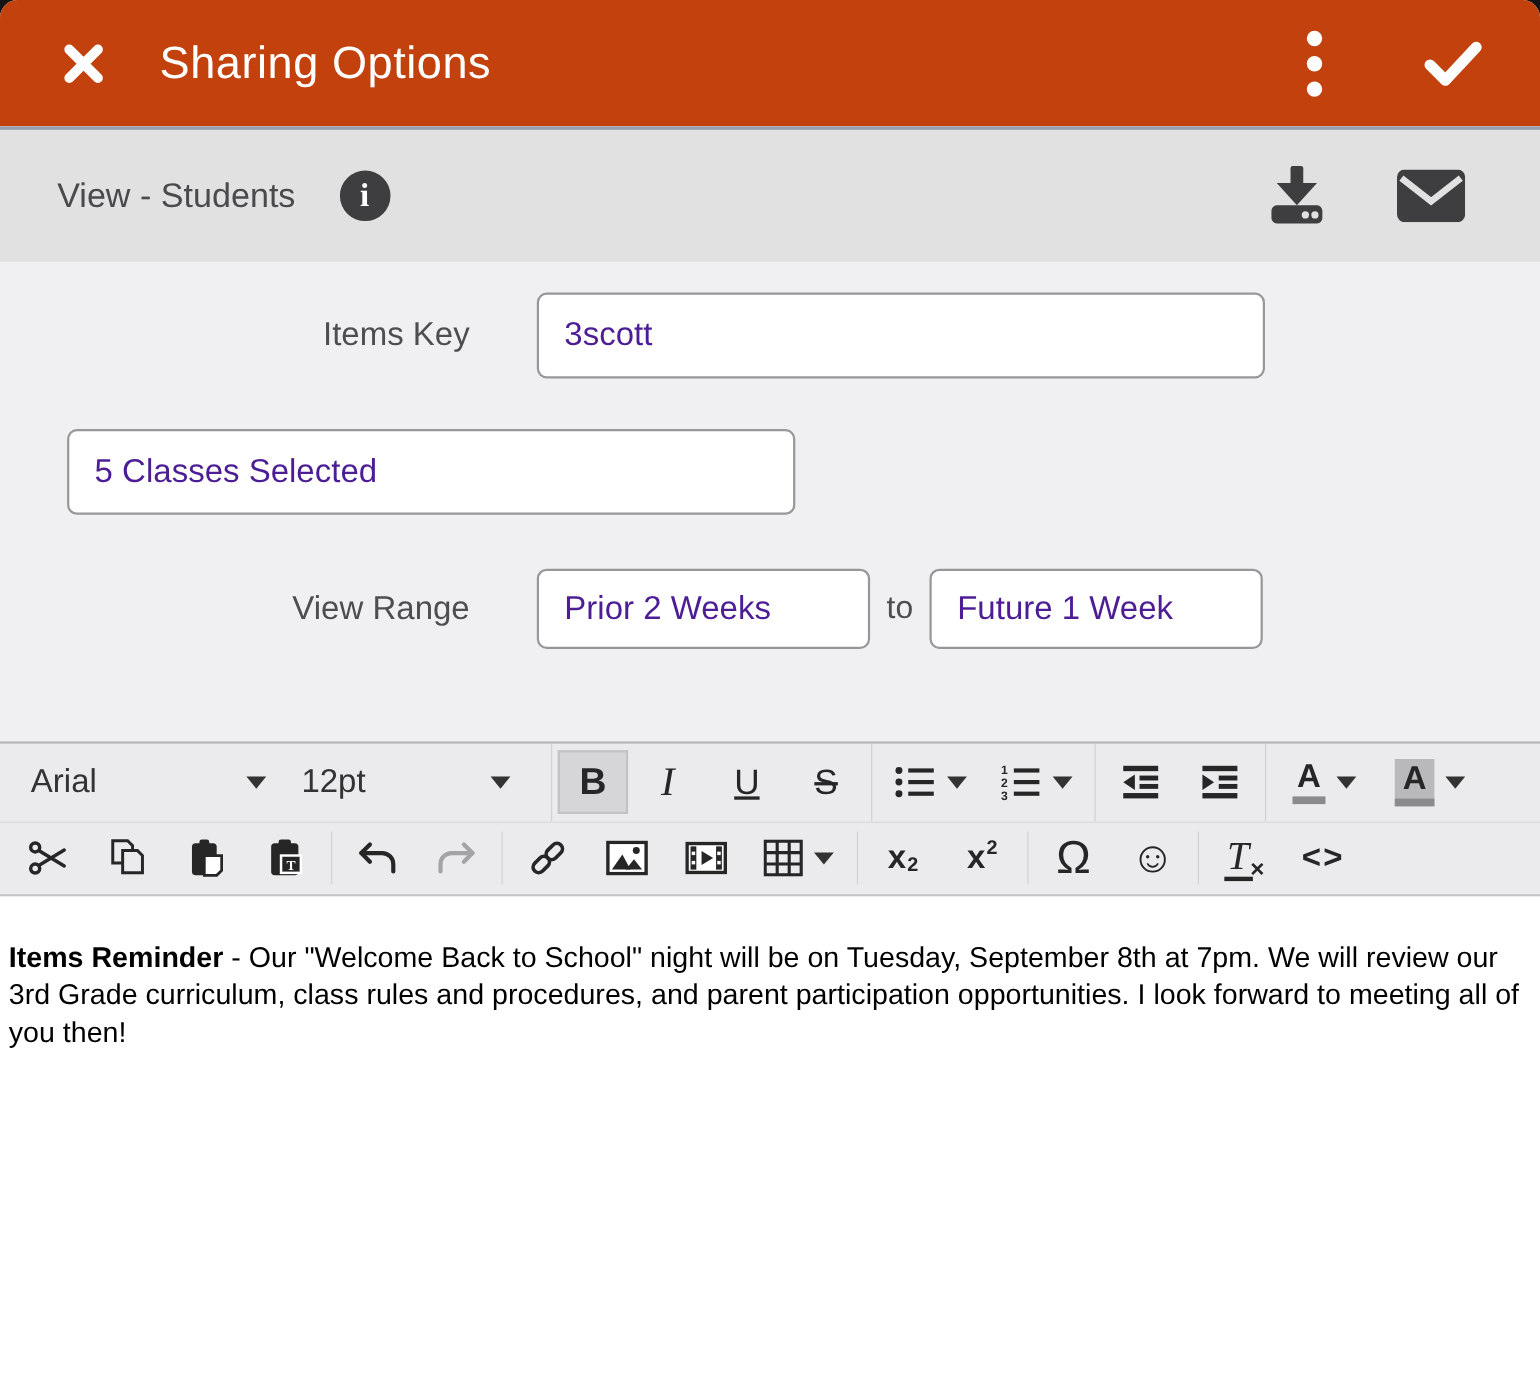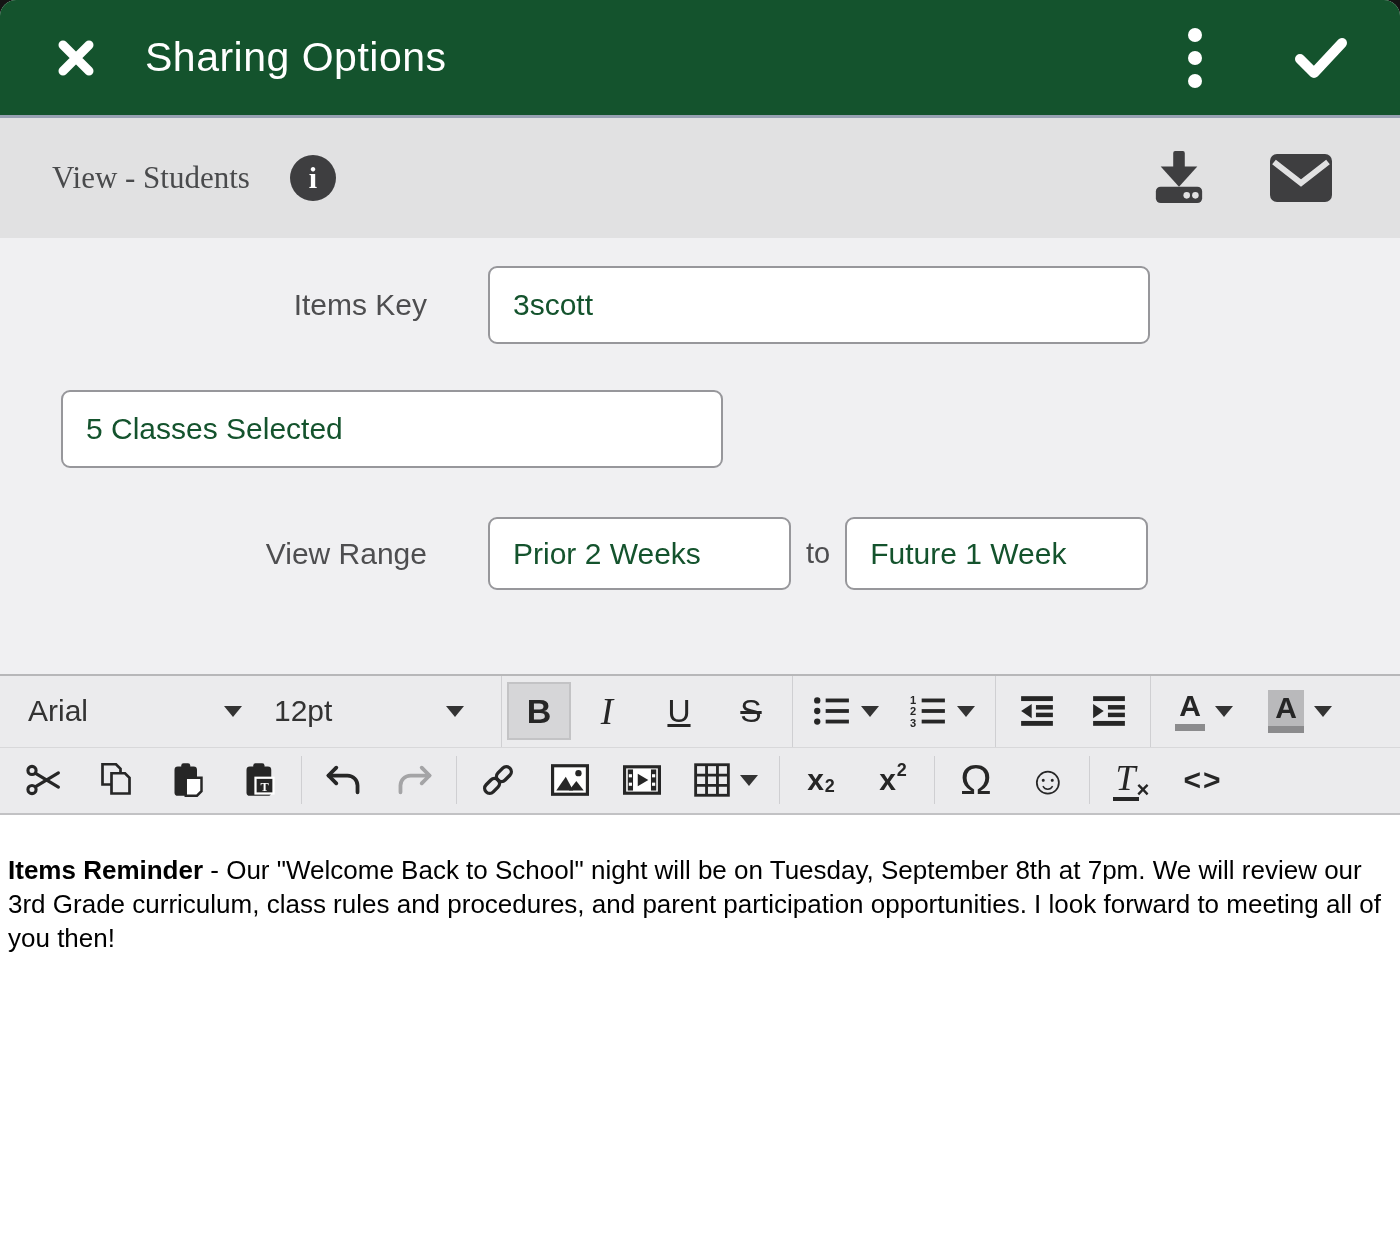--- a/index.html
+++ b/index.html
@@ -1,42 +1,42 @@
 <!DOCTYPE html>
 <html><head>
 <meta charset="utf-8">
 <style>
   html,body{margin:0;padding:0;background:#141414;}
   body{width:1400px;height:1260px;font-family:"Liberation Sans","DejaVu Sans",sans-serif;-webkit-font-smoothing:antialiased;}
   .app{width:1400px;height:1260px;display:flex;flex-direction:column;background:#f0f0f2;border-radius:16px 16px 0 0;overflow:hidden;}
 
   
-  .hdr{height:115px;background:#14532d;display:flex;align-items:center;padding:0 52px 0 55px;flex-shrink:0;}
+  .hdr{height:115px;background:#c2410c;display:flex;align-items:center;padding:0 52px 0 55px;flex-shrink:0;}
   .hdr .icon-btn{background:none;border:none;padding:0;cursor:pointer;display:flex;align-items:center;justify-content:center;}
   .hdr-title{color:#fff;font-size:41px;font-weight:500;margin-left:48px;letter-spacing:.5px;}
   .spacer{flex:1;}
   .kebab{display:flex;flex-direction:column;gap:9px;margin-right:92px;}
   .kebab i{width:14px;height:14px;border-radius:50%;background:#fff;}
 
   
   .subhdr{height:120px;background:#e1e1e2;border-top:3px solid #97a0b2;display:flex;align-items:center;padding:0 68px 0 52px;flex-shrink:0;}
-  .view-name{font-size:31px;color:#494a4c;font-family:Liberation Serif, serif;}
+  .view-name{font-size:31px;color:#494a4c;}
   .info-chip{width:46px;height:46px;border-radius:50%;background:#3e3e40;color:#fff;display:flex;align-items:center;justify-content:center;margin-left:40px;cursor:pointer;}
   .info-chip span{font-family:"Liberation Serif","DejaVu Serif",serif;font-weight:bold;font-size:30px;line-height:1;}
   .subhdr .icon-btn{background:none;border:none;padding:0;cursor:pointer;}
   .subhdr .icon-btn + .icon-btn{margin-left:60px;}
 
   
   .form{padding-top:28px;flex:1;overflow:hidden;}
   .frow{display:flex;align-items:center;}
   .frow.r1{margin-bottom:46px;} .frow.r2{margin-bottom:52px;}
   .frow.r3{margin-bottom:49px;} .frow.r4{margin-bottom:53px;}
   .flabel{width:427px;text-align:right;font-size:30px;color:#4e4e50;flex-shrink:0;}
   .fctl{margin-left:61px;display:flex;align-items:center;}
-  .tbox{background:#fff;border:2px solid #97979b;border-radius:9px;height:78px;width:662px;display:flex;align-items:center;padding:0 23px;box-sizing:border-box;font-size:30px;color:#14532d;cursor:text;}
+  .tbox{background:#fff;border:2px solid #97979b;border-radius:9px;height:78px;width:662px;display:flex;align-items:center;padding:0 23px;box-sizing:border-box;font-size:30px;color:#4c1d95;cursor:text;}
   .tbox.small{width:303px;height:73px;}
   .range-to{font-size:29px;color:#4e4e50;margin:0 15px;}
 
   
   .tbar{background:#ebebed;display:flex;align-items:center;flex-shrink:0;}
   .tbar.row1{height:71px;border-top:2px solid #b7b7b9;padding-left:28px;}
   .tbar.row2{height:65px;border-top:1px solid #d8d8da;border-bottom:2px solid #c2c2c4;padding-left:8px;}
   .tb-sep{width:1px;background:#cfcfd2;align-self:stretch;margin:0 5px;}
   .row2 .tb-sep{align-self:center;height:48px;}
   .tb-select{display:flex;align-items:center;justify-content:space-between;width:214px;cursor:pointer;font-size:30px;color:#333;margin-right:32px;gap:44px;}

